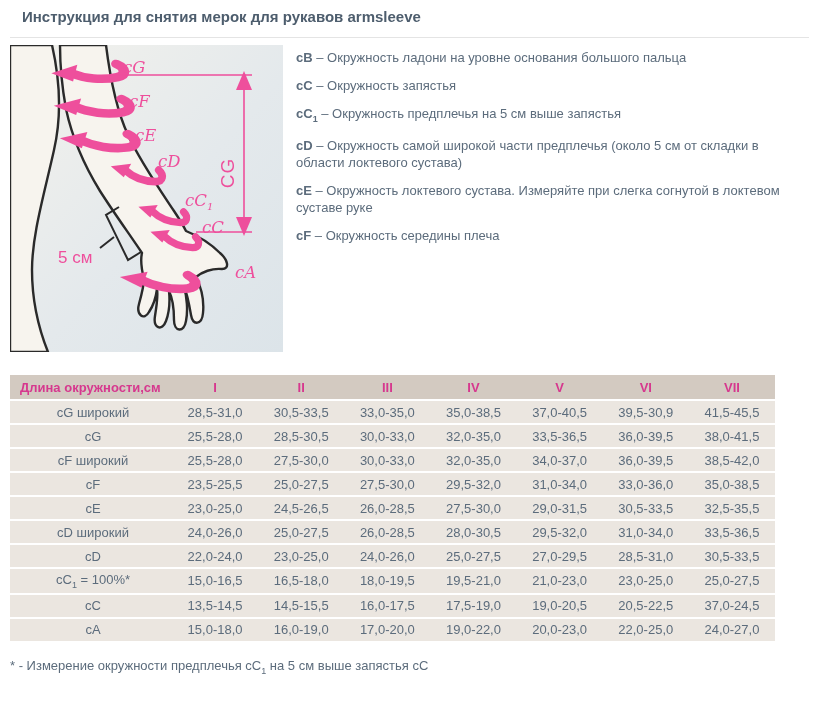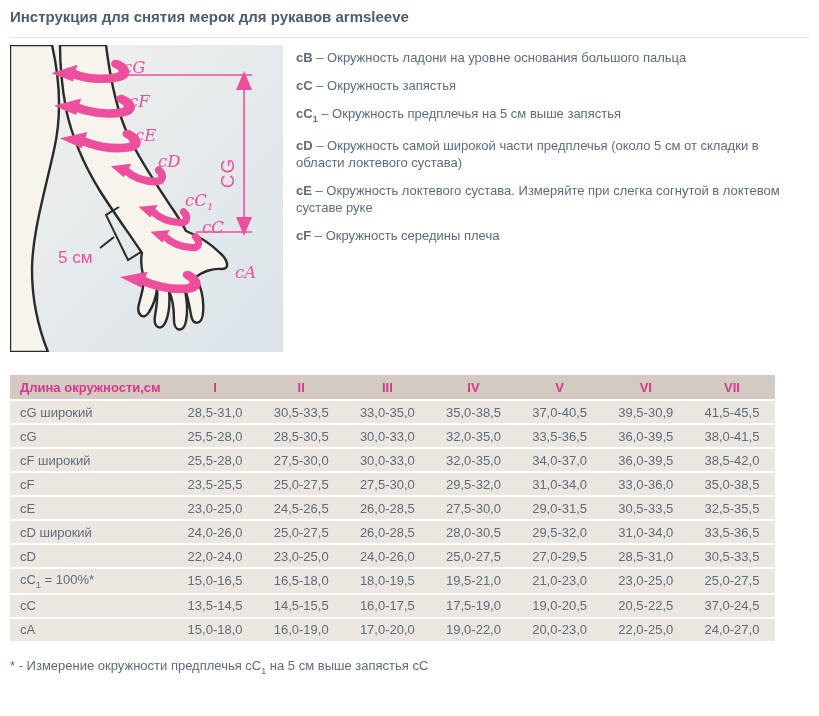--- a/index.html
+++ b/index.html
@@ -2,21 +2,21 @@
 <html><head>
 <meta charset="utf-8">
 <style>
   html,body{margin:0;padding:0;}
   body{
     width:819px;height:716px;overflow:hidden;background:#ffffff;
     font-family:"Liberation Sans",sans-serif;color:#5c6c7c;
   }
   .wrapper{padding:8px 10px 0 10px;}
   .page-title{
-    font-size:15px;font-weight:bold;color:#4d5d6d;margin:0 0 12px 0;
+    font-size:15px;font-weight:bold;color:#4d5d6d;margin:0 0 12px 12px;
   }
   .divider{border:none;border-top:1px solid #e4e4e4;margin:0 0 7px 0;}
   .content-row{display:flex;gap:13px;align-items:flex-start;}
   .illustration{flex:0 0 273px;height:307px;}
   .descriptions{flex:1;padding-top:4px;font-size:13px;line-height:1.32;}
   .description-item{margin-bottom:11px;}
   .measure-code{font-weight:bold;}
   sub{font-size:9px;}
   table.size-table{
     width:765px;margin-top:21px;border-collapse:separate;border-spacing:0 2px;
@@ -24,21 +24,21 @@
   }
   table.size-table col.c-label{width:162px;}
   table.size-table th{
     background:#d3cac1;color:#d6388e;font-weight:bold;
     padding:4px 6px;text-align:center;height:16px;
   }
   table.size-table th.col-label{text-align:left;padding-left:10px;}
   table.size-table td{
     background:#ebe6e0;color:#5c6c7c;text-align:center;padding:3px 6px;height:16px;
   }
-  table.size-table td.row-label{text-align:left;padding-left:10px;}
+  table.size-table td.row-label{text-align:center;padding-left:10px;}
   .footnotes{font-size:13px;margin-top:15px;}
   .footnotes p{margin:0 0 13px 0;}
 </style>
 </head>
 <body>
 
 <div class="wrapper">
 
   <h1 class="page-title">Инструкция для снятия мерок для рукавов armsleeve</h1>
   <hr class="divider">

